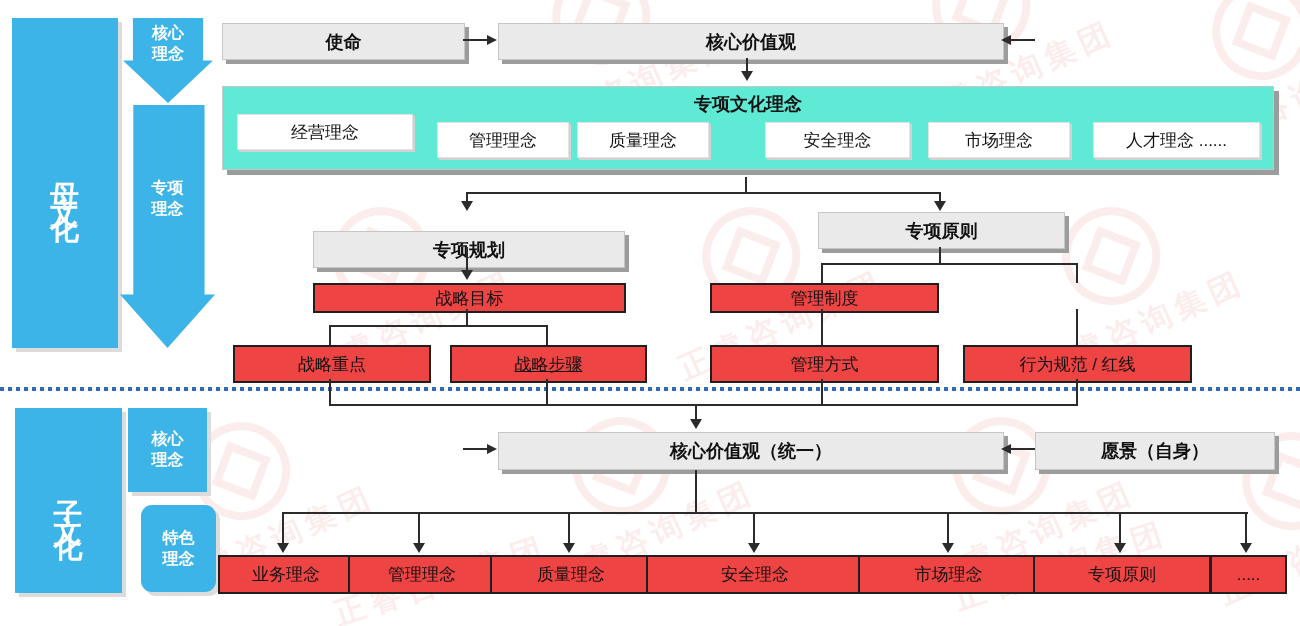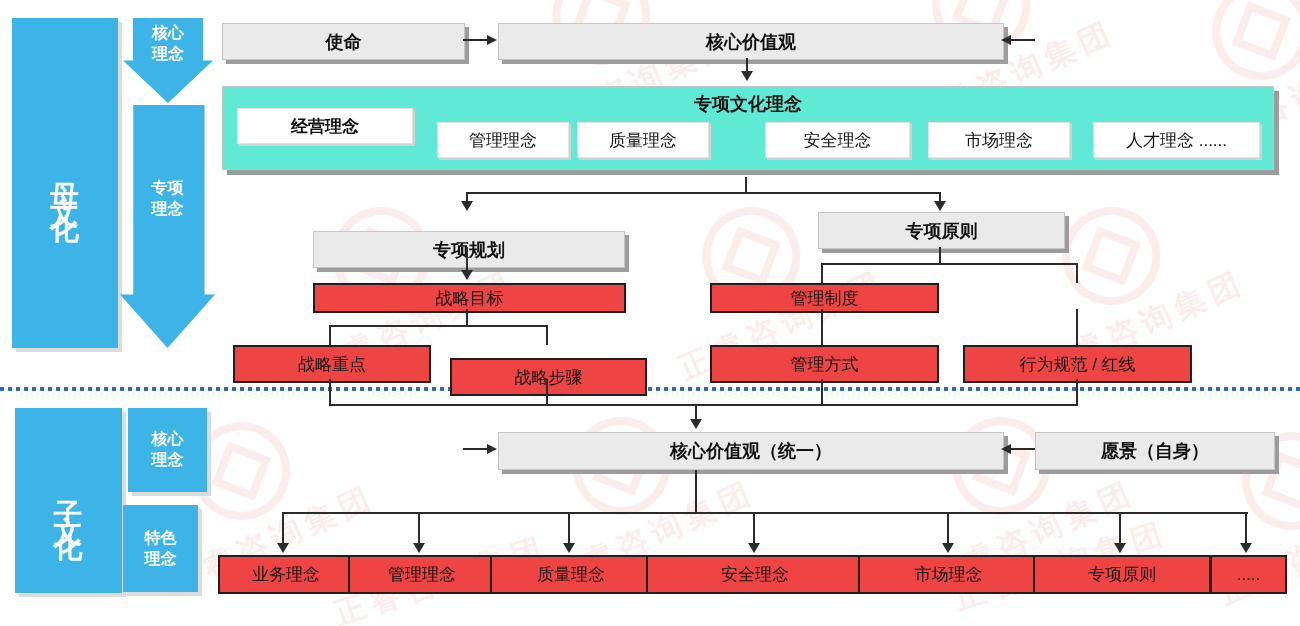--- a/index.html
+++ b/index.html
@@ -109,21 +109,21 @@
 
   <div class="abs blk-arrow" style="left:120px;top:105px;width:95px;height:243px;align-items:center;clip-path:polygon(14% 0,89% 0,89% 78%,100% 78%,50% 100%,0 78%,14% 78%);"><span style="padding-bottom:55px;">专项
 理念</span></div>
 
   <div class="abs blue vbar" style="left:15px;top:408px;width:107px;height:185px;">
       <span>子文化</span>
     </div>
 
   <div class="abs blue blue-box" style="left:128px;top:408px;width:79px;height:84px;"><span>核心
 理念</span></div>
-  <div class="abs blue blue-box" style="left:123px;top:505px;width:75px;height:87px;"><span>特色
+  <div class="abs blue blue-box" style="left:141px;top:505px;width:75px;height:87px;border-radius:11px;"><span>特色
 理念</span></div>
 
   <div class="divider" style="top:387px;"></div>
 
   <div class="abs gray-box" style="left:222px;top:23px;width:241px;height:35px;">
       <span>使命</span>
     </div>
   <div class="abs gray-box" style="left:498px;top:23px;width:504px;height:35px;">
       <span>核心价值观</span>
     </div>
@@ -131,21 +131,21 @@
   <div class="ln" style="left:463px;top:39px;width:26px;height:2px;"></div>
   <div class="hd-r" style="left:487px;top:35px;"></div>
   <div class="ln" style="left:1010px;top:39px;width:25px;height:2px;"></div>
   <div class="hd-l" style="left:1001px;top:35px;"></div>
   <div class="ln" style="left:746px;top:58px;width:2px;height:14px;"></div>
   <div class="hd-d" style="left:741px;top:71px;"></div>
 
   <div class="abs" style="left:222px;top:86px;width:1050px;height:82px;background:#5eead4;border:1px solid #c6c6c6;box-shadow:5px 5px 0 #9c9c9c;">
     <div class="sc-title">专项文化理念</div>
   </div>
-  <div class="abs white-item" style="left:237px;top:108px;width:174px;height:34px;font-weight:bold;">
+  <div class="abs white-item" style="left:237px;top:114px;width:174px;height:34px;">
       <span>经营理念</span>
     </div>
   <div class="abs white-item" style="left:437px;top:122px;width:130px;height:34px;">
       <span>管理理念</span>
     </div>
   <div class="abs white-item" style="left:577px;top:122px;width:130px;height:34px;">
       <span>质量理念</span>
     </div>
   <div class="abs white-item" style="left:765px;top:122px;width:143px;height:34px;">
       <span>安全理念</span>
@@ -176,21 +176,21 @@
   <div class="abs line-box" style="left:313px;top:283px;width:309px;height:26px;">
       <span>战略目标</span>
     </div>
   <div class="ln" style="left:466px;top:309px;width:2px;height:18px;"></div>
   <div class="ln" style="left:329px;top:325px;width:219px;height:2px;"></div>
   <div class="ln" style="left:329px;top:325px;width:2px;height:20px;"></div>
   <div class="ln" style="left:546px;top:325px;width:2px;height:20px;"></div>
   <div class="abs line-box" style="left:233px;top:345px;width:194px;height:34px;">
       <span>战略重点</span>
     </div>
-  <div class="abs line-box" style="left:450px;top:358px;width:193px;height:34px;">
+  <div class="abs line-box" style="left:450px;top:345px;width:193px;height:34px;text-decoration:underline;">
       <span>战略步骤</span>
     </div>
 
   <div class="ln" style="left:939px;top:247px;width:2px;height:18px;"></div>
   <div class="ln" style="left:821px;top:263px;width:257px;height:2px;"></div>
   <div class="ln" style="left:821px;top:263px;width:2px;height:20px;"></div>
   <div class="ln" style="left:1076px;top:263px;width:2px;height:20px;"></div>
   <div class="abs line-box" style="left:710px;top:283px;width:225px;height:26px;">
       <span>管理制度</span>
     </div>

